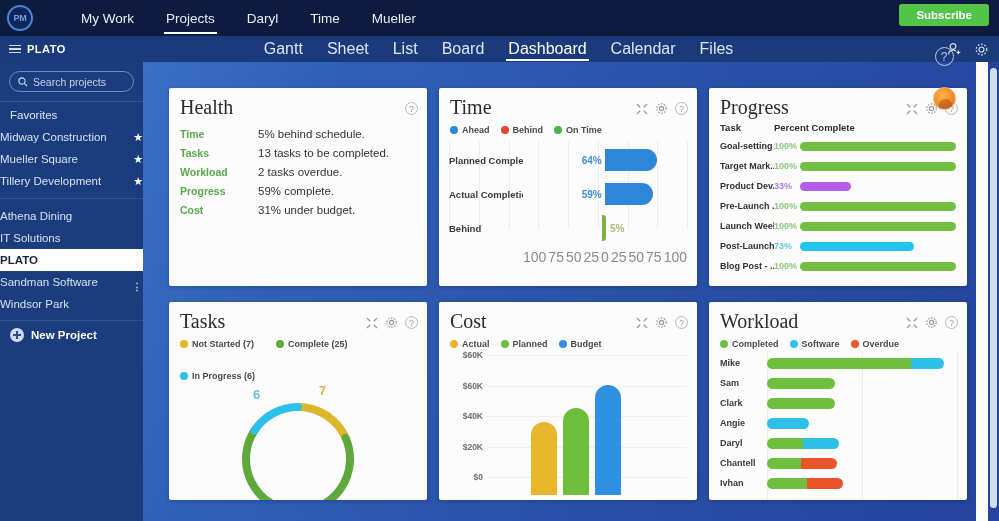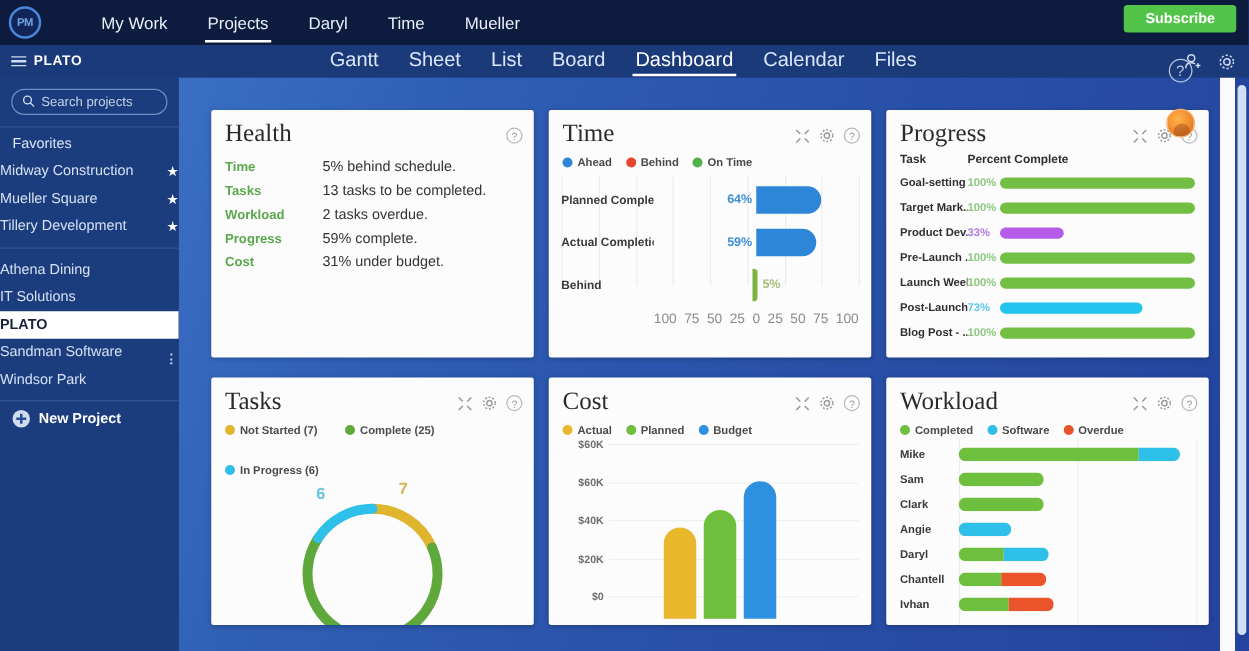--- a/index.html
+++ b/index.html
@@ -215,21 +215,21 @@
     border-radius: 0 14px 14px 0; height: 22px;
   }
   .time-bar.thin { height: 26px; border-radius: 0 3px 3px 0; }
   .time-pct {
     position: absolute; top: 50%; transform: translateY(-50%);
     font-size: 10px; font-weight: bold;
   }
   .time-axis {
     display: flex; justify-content: space-between; padding: 2px 10px 0 84px;
   }
-  .time-axis span { font-size: 11px; color: #8a8a8a; }
+  .time-axis span { font-size: 14px; color: #8a8a8a; }
 
   
   .prog-head {
     display: flex; padding: 4px 11px 3px 11px; font-size: 9.5px;
     color: #2f2f2f; font-weight: bold;
   }
   .prog-head .c1 { width: 54px; flex: 0 0 auto; }
   .prog-rows { padding: 0 11px 0 11px; }
   .prog-row { display: flex; align-items: center; height: 20px; }
   .prog-name {

